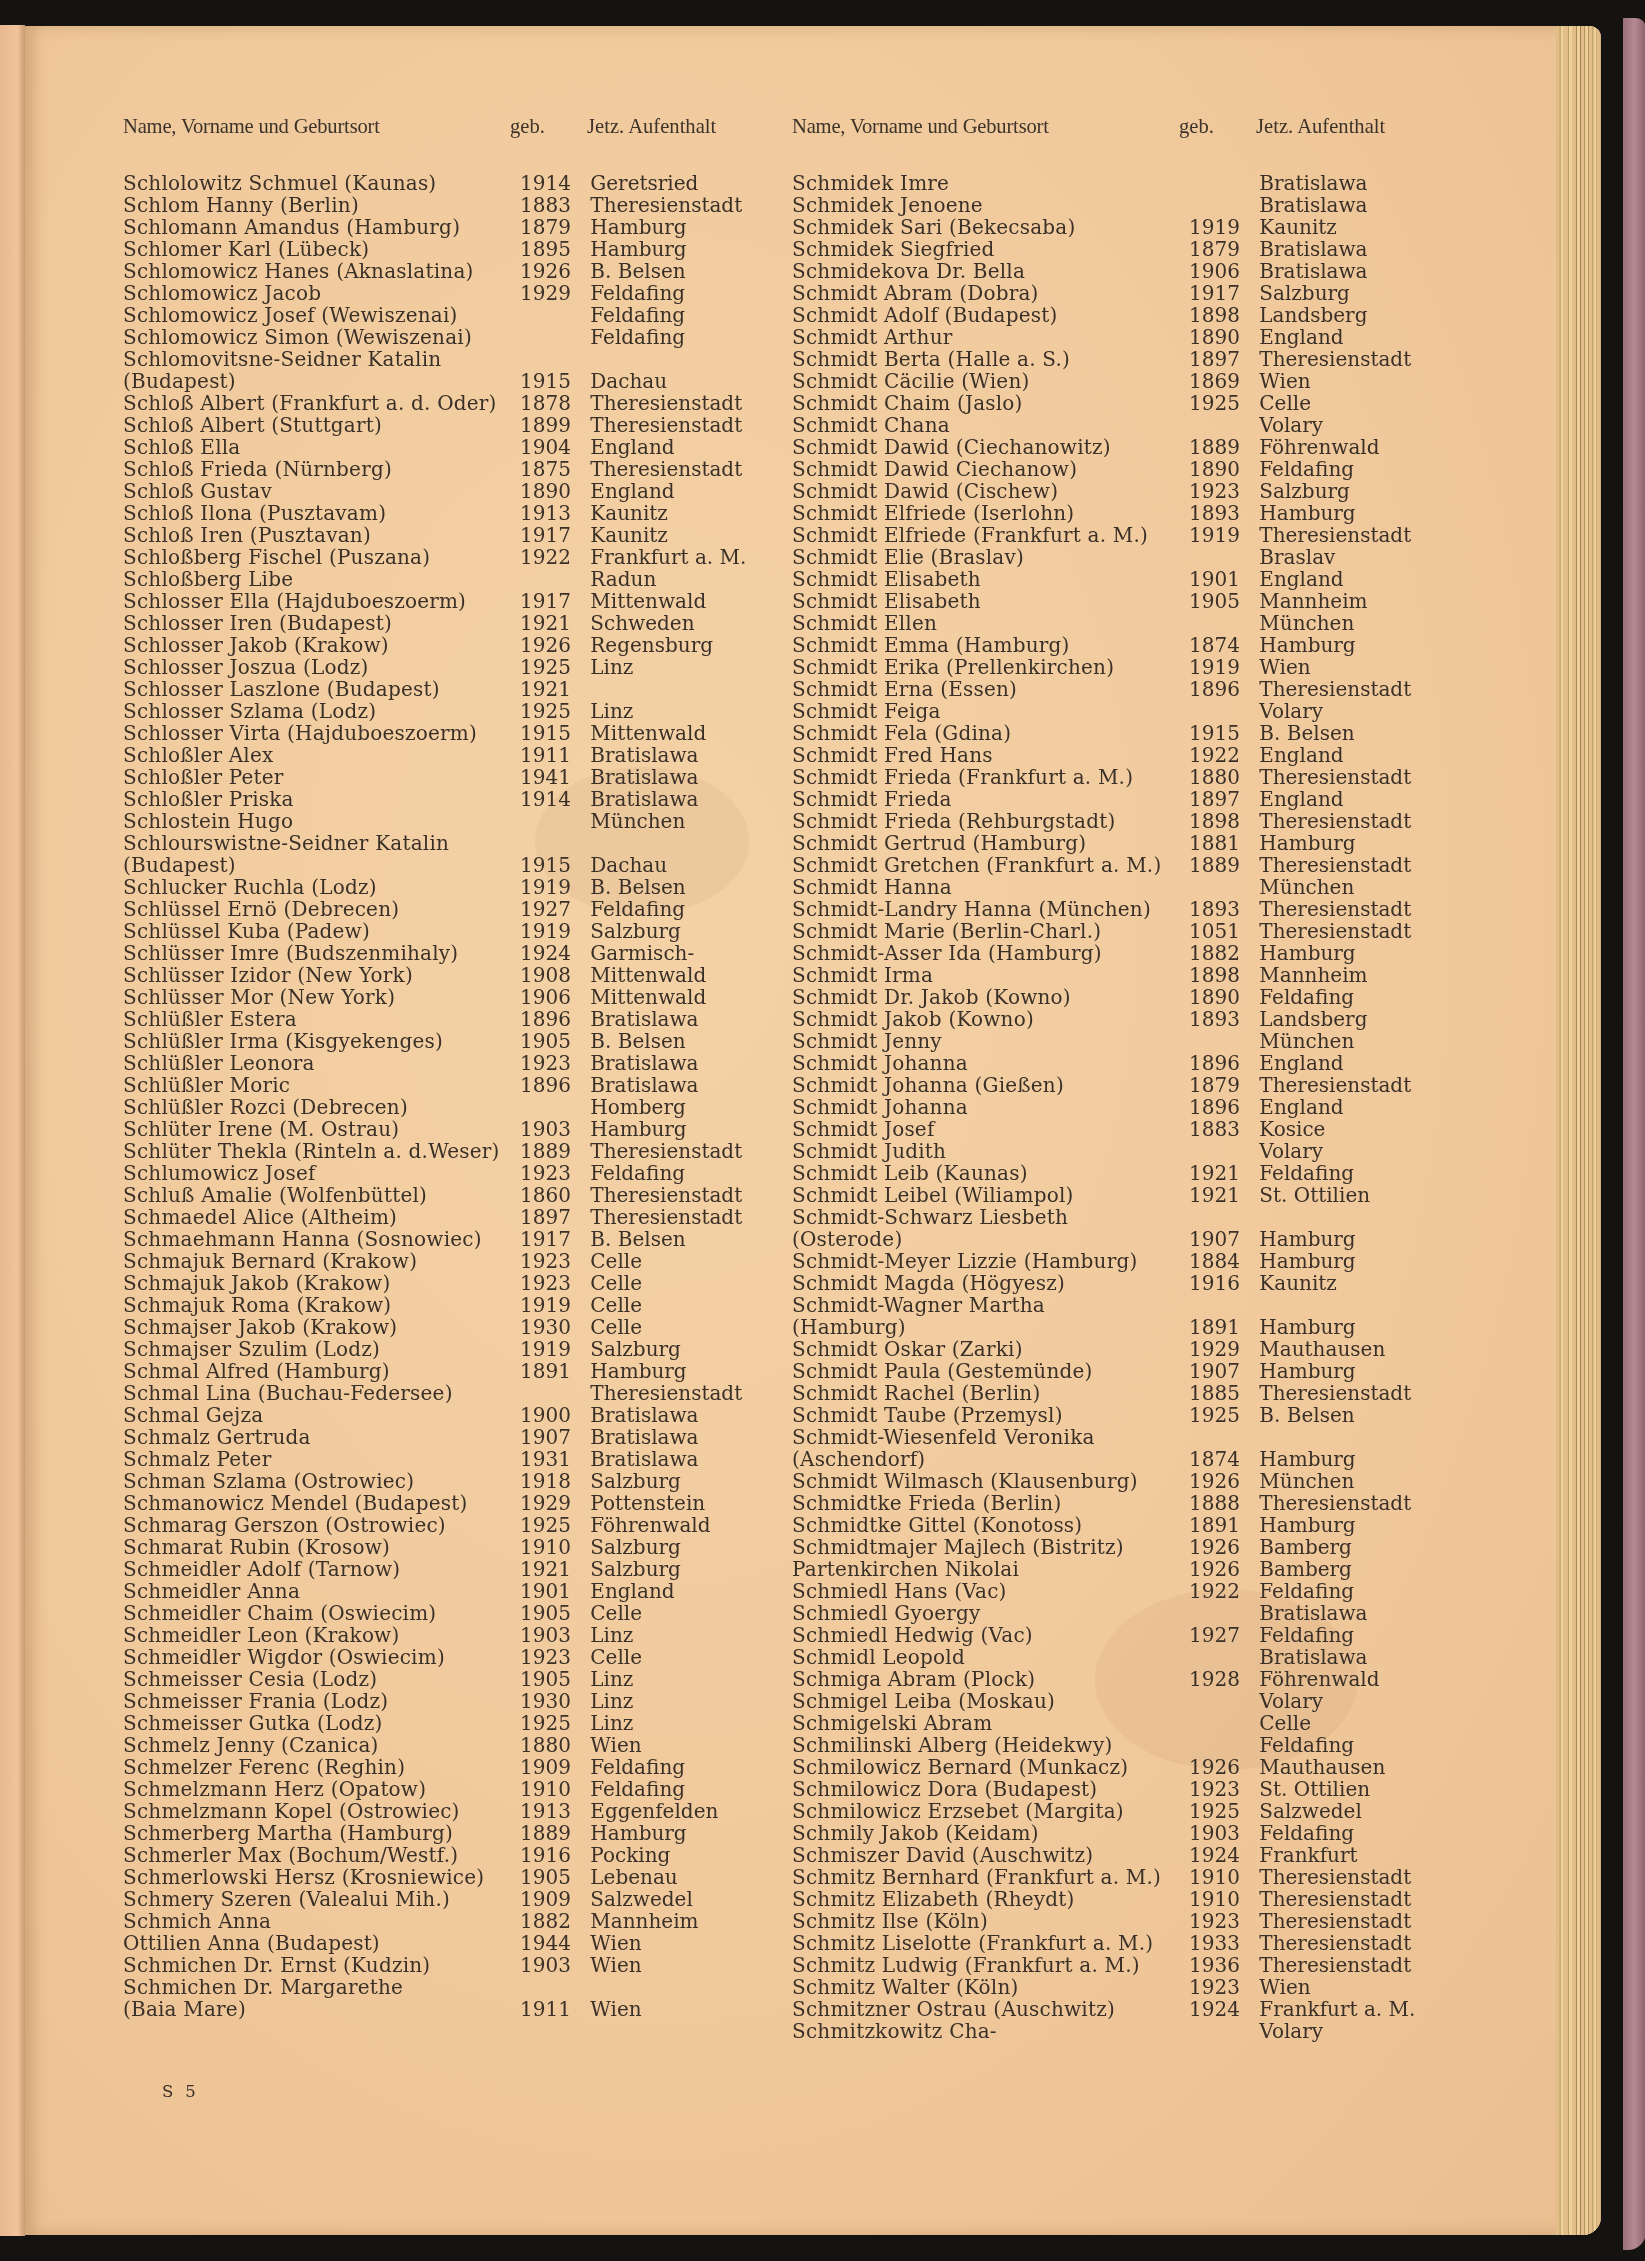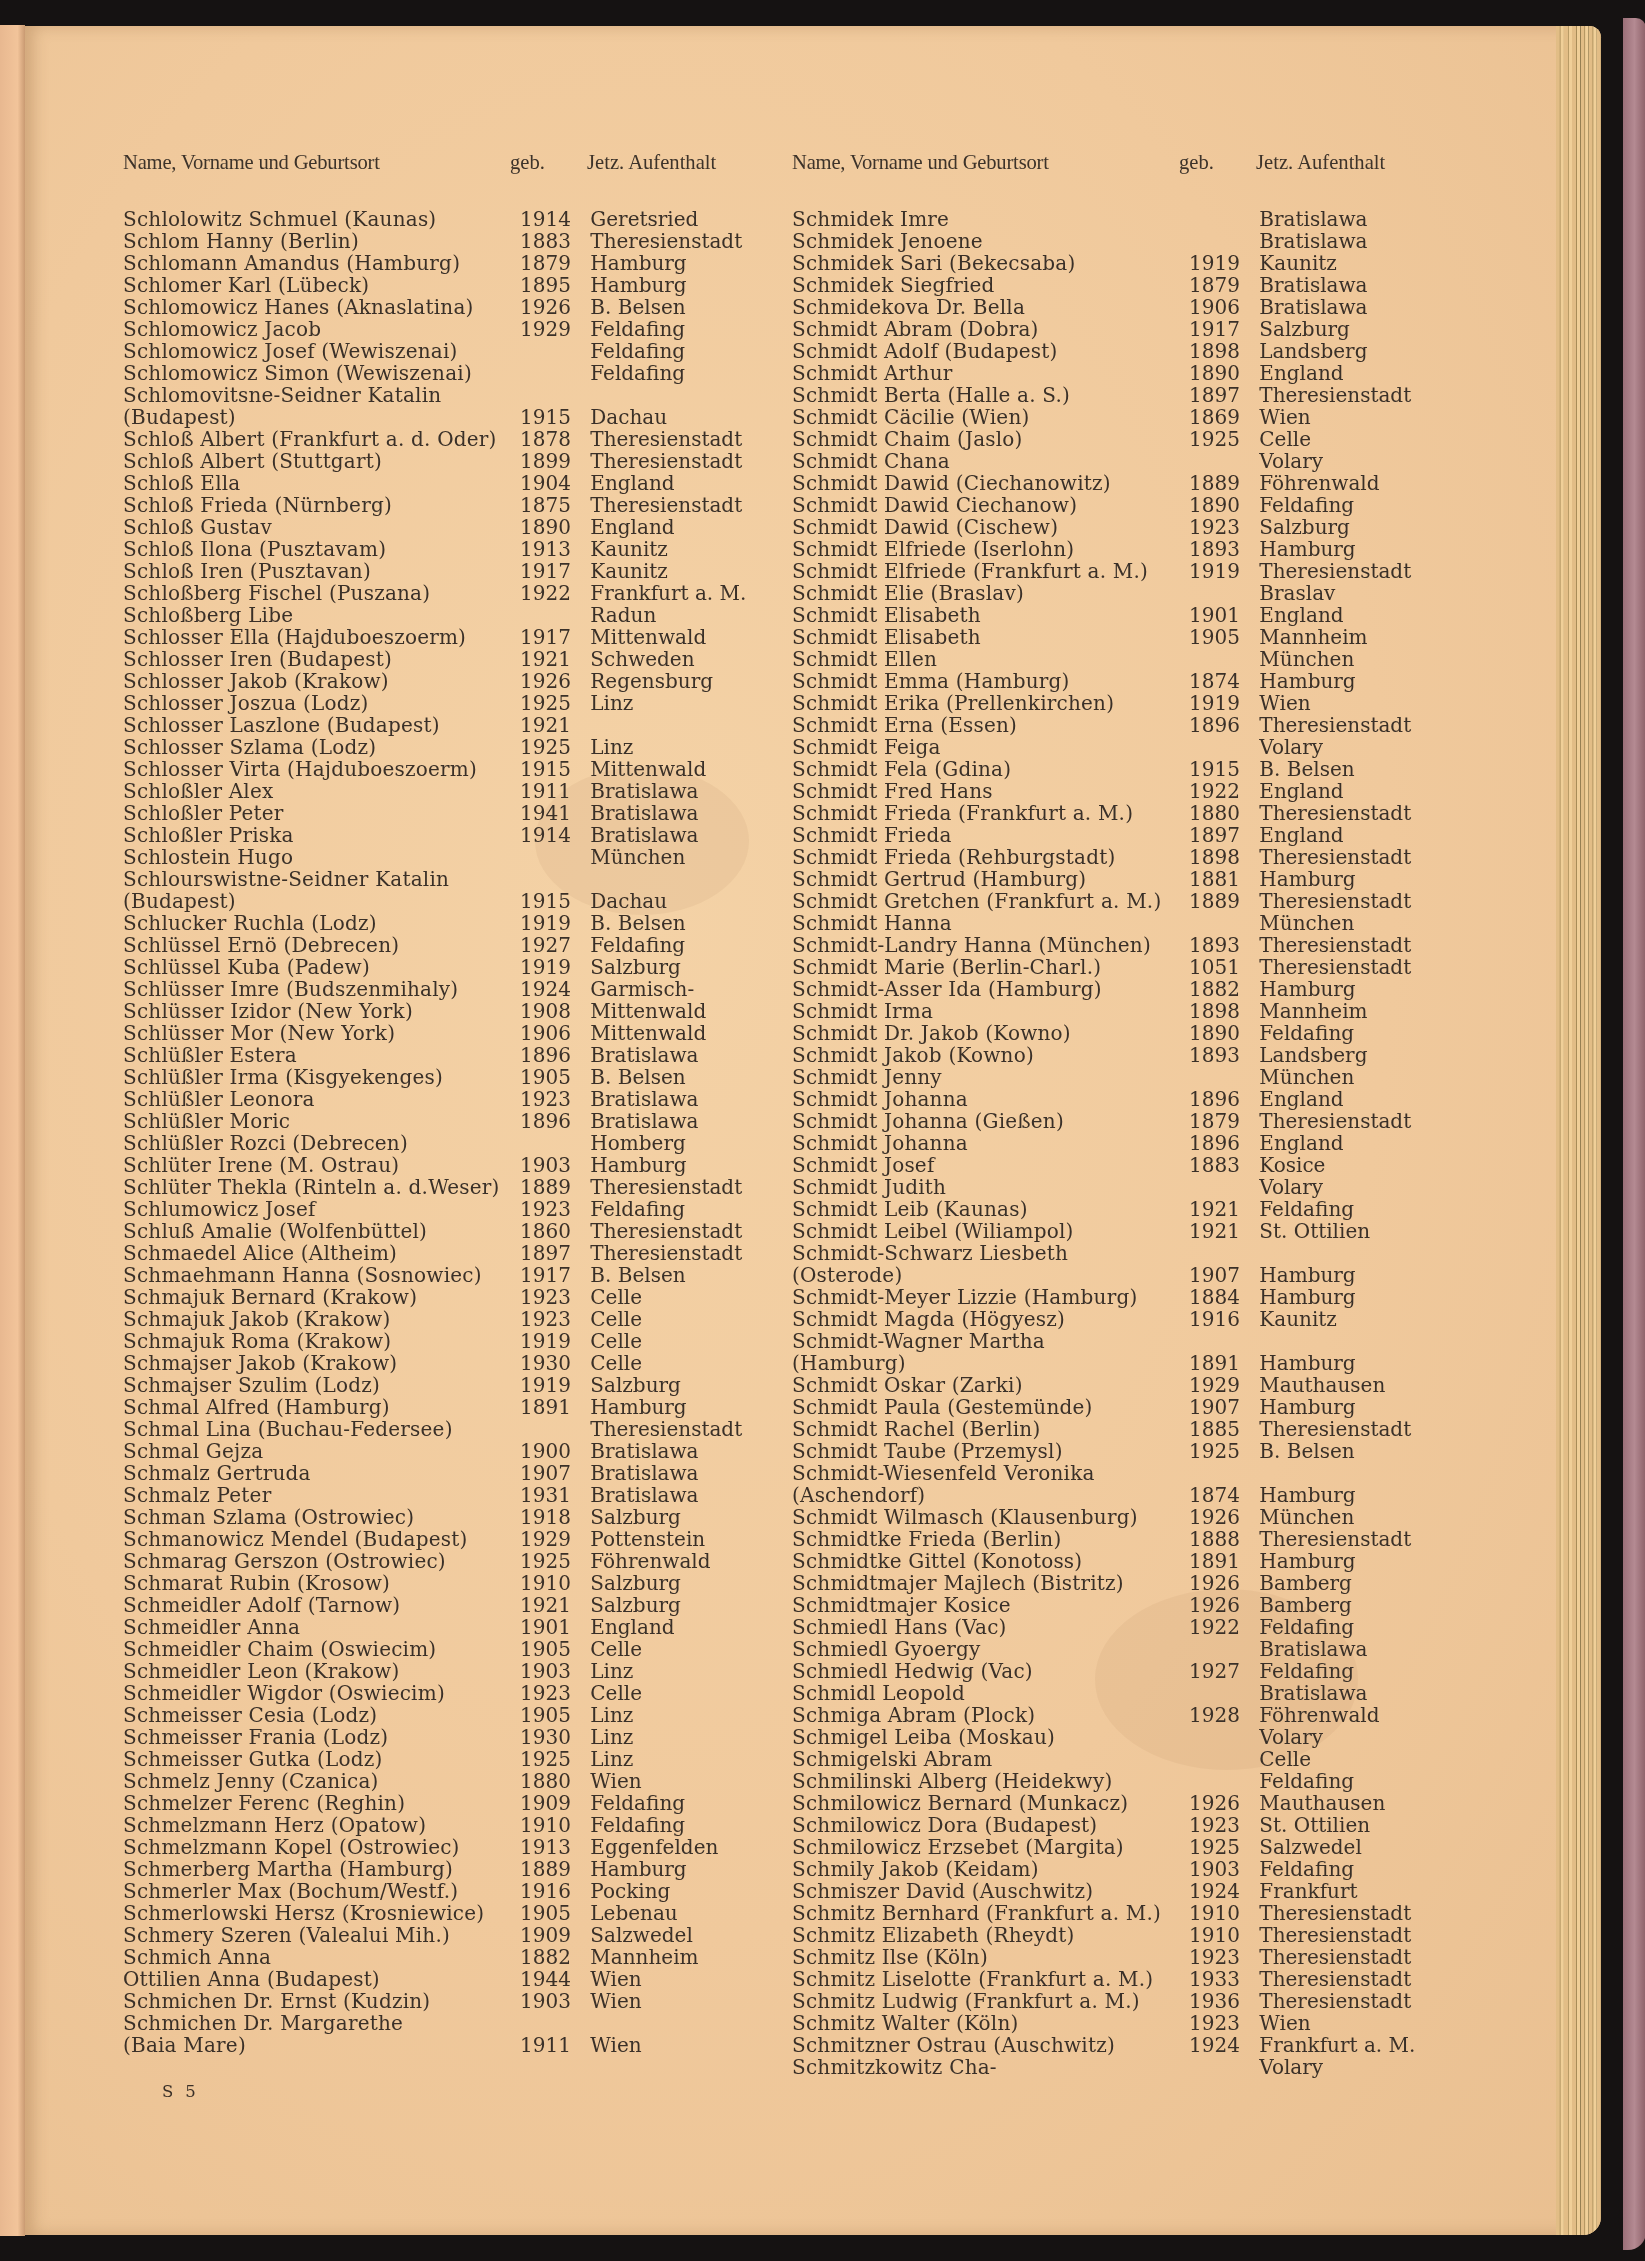--- a/index.html
+++ b/index.html
@@ -25,21 +25,21 @@
     background: repeating-linear-gradient(90deg,
       #e2bd86 0px, #e2bd86 3.3px, #a88c58 4.1px, #f0cf98 5px, #f0cf98 7.4px, #8a7448 8.2px);
   }
   .cover {
     position: absolute; right: 0; top: 18px; bottom: 11.5px; width: 23px;
     background: linear-gradient(90deg, #9a6f78, #b48a92 50%, #8c6068);
     border-radius: 0 10px 18px 0;
   }
   .column {
     position: absolute; top: 115px; width: 683px;
-    color: #3a3028; font-size: 20px; margin-top: 36px;
+    color: #3a3028; font-size: 20px;
   }
   .col-left { left: 123px; }
   .col-right { left: 792px; }
   .header-row, .entry {
     display: grid; grid-template-columns: 387px 77px 1fr;
     line-height: 22px; height: 22px; white-space: nowrap;
   }
   .header-row { font-family: "Liberation Serif", serif; font-size: 20.6px; color: #3d332a; margin-bottom: 35px; }
   .header-row .h-name { letter-spacing: -0.2px; }
   .entry .name { letter-spacing: 0.2px; }
@@ -809,21 +809,21 @@
         <span class="name">Schmidtke Gittel (Konotoss)</span>
         <span class="year">1891</span>
         <span class="loc">Hamburg</span>
       </div>
       <div class="entry">
         <span class="name">Schmidtmajer Majlech (Bistritz)</span>
         <span class="year">1926</span>
         <span class="loc">Bamberg</span>
       </div>
       <div class="entry">
-        <span class="name">Schmidtmajer Kosice</span>
+        <span class="name">Partenkirchen Nikolai</span>
         <span class="year">1926</span>
         <span class="loc">Bamberg</span>
       </div>
       <div class="entry">
         <span class="name">Schmiedl Hans (Vac)</span>
         <span class="year">1922</span>
         <span class="loc">Feldafing</span>
       </div>
       <div class="entry">
         <span class="name">Schmiedl Gyoergy</span>

